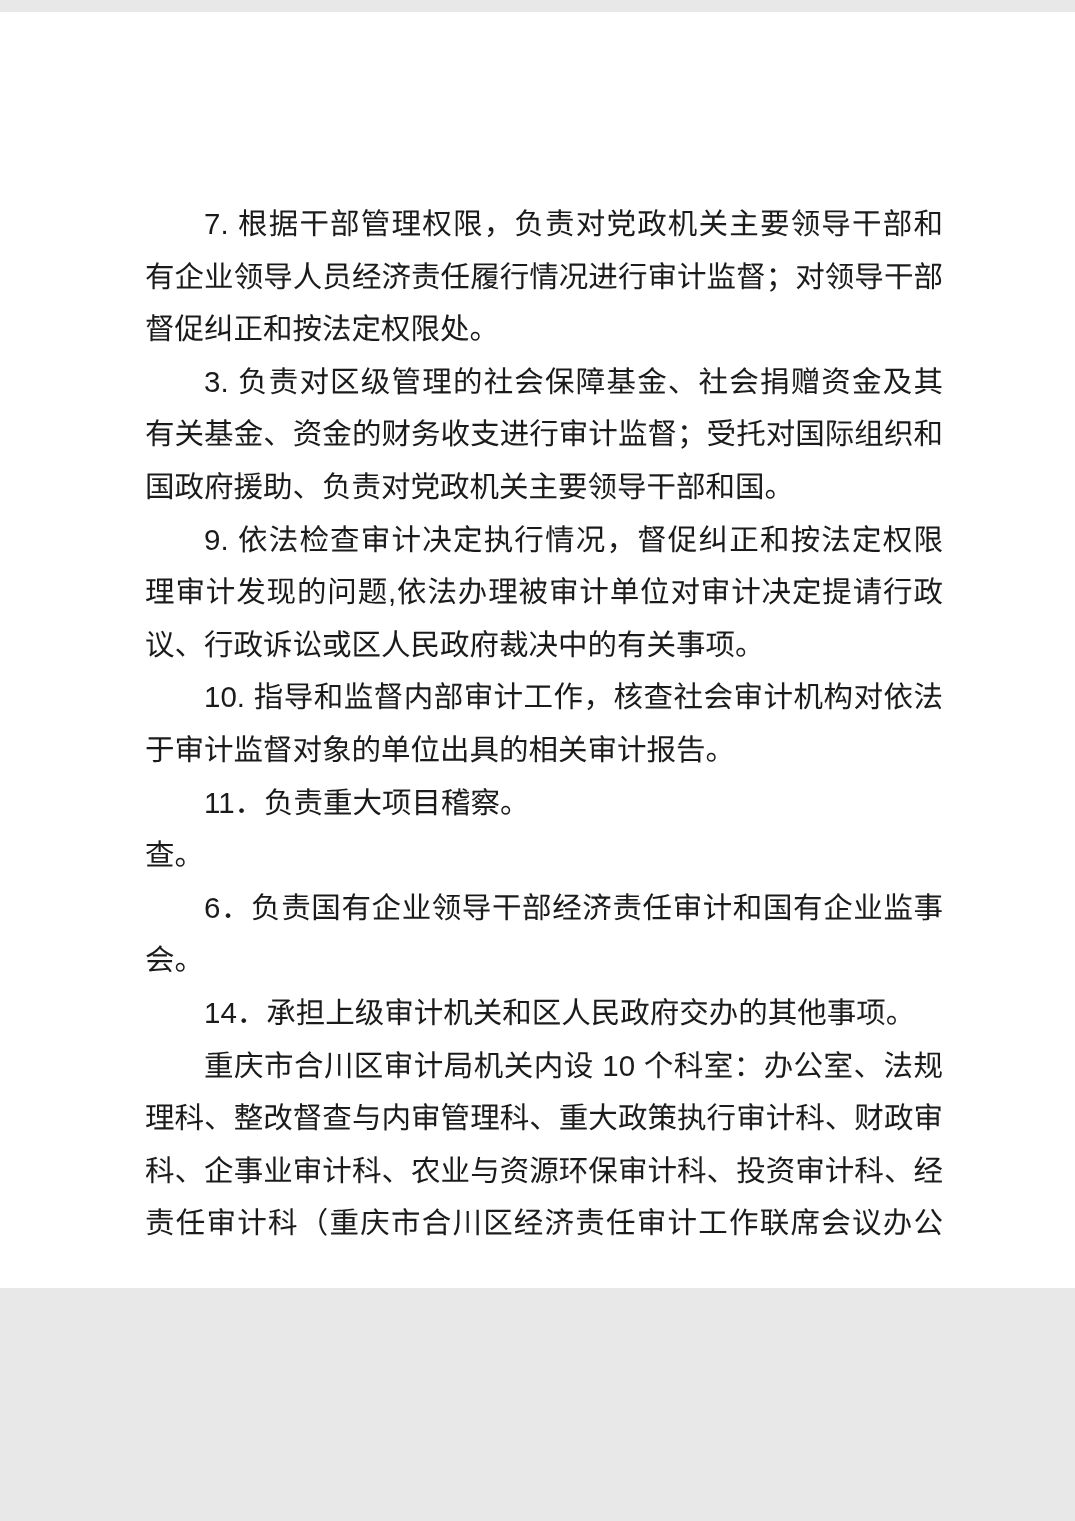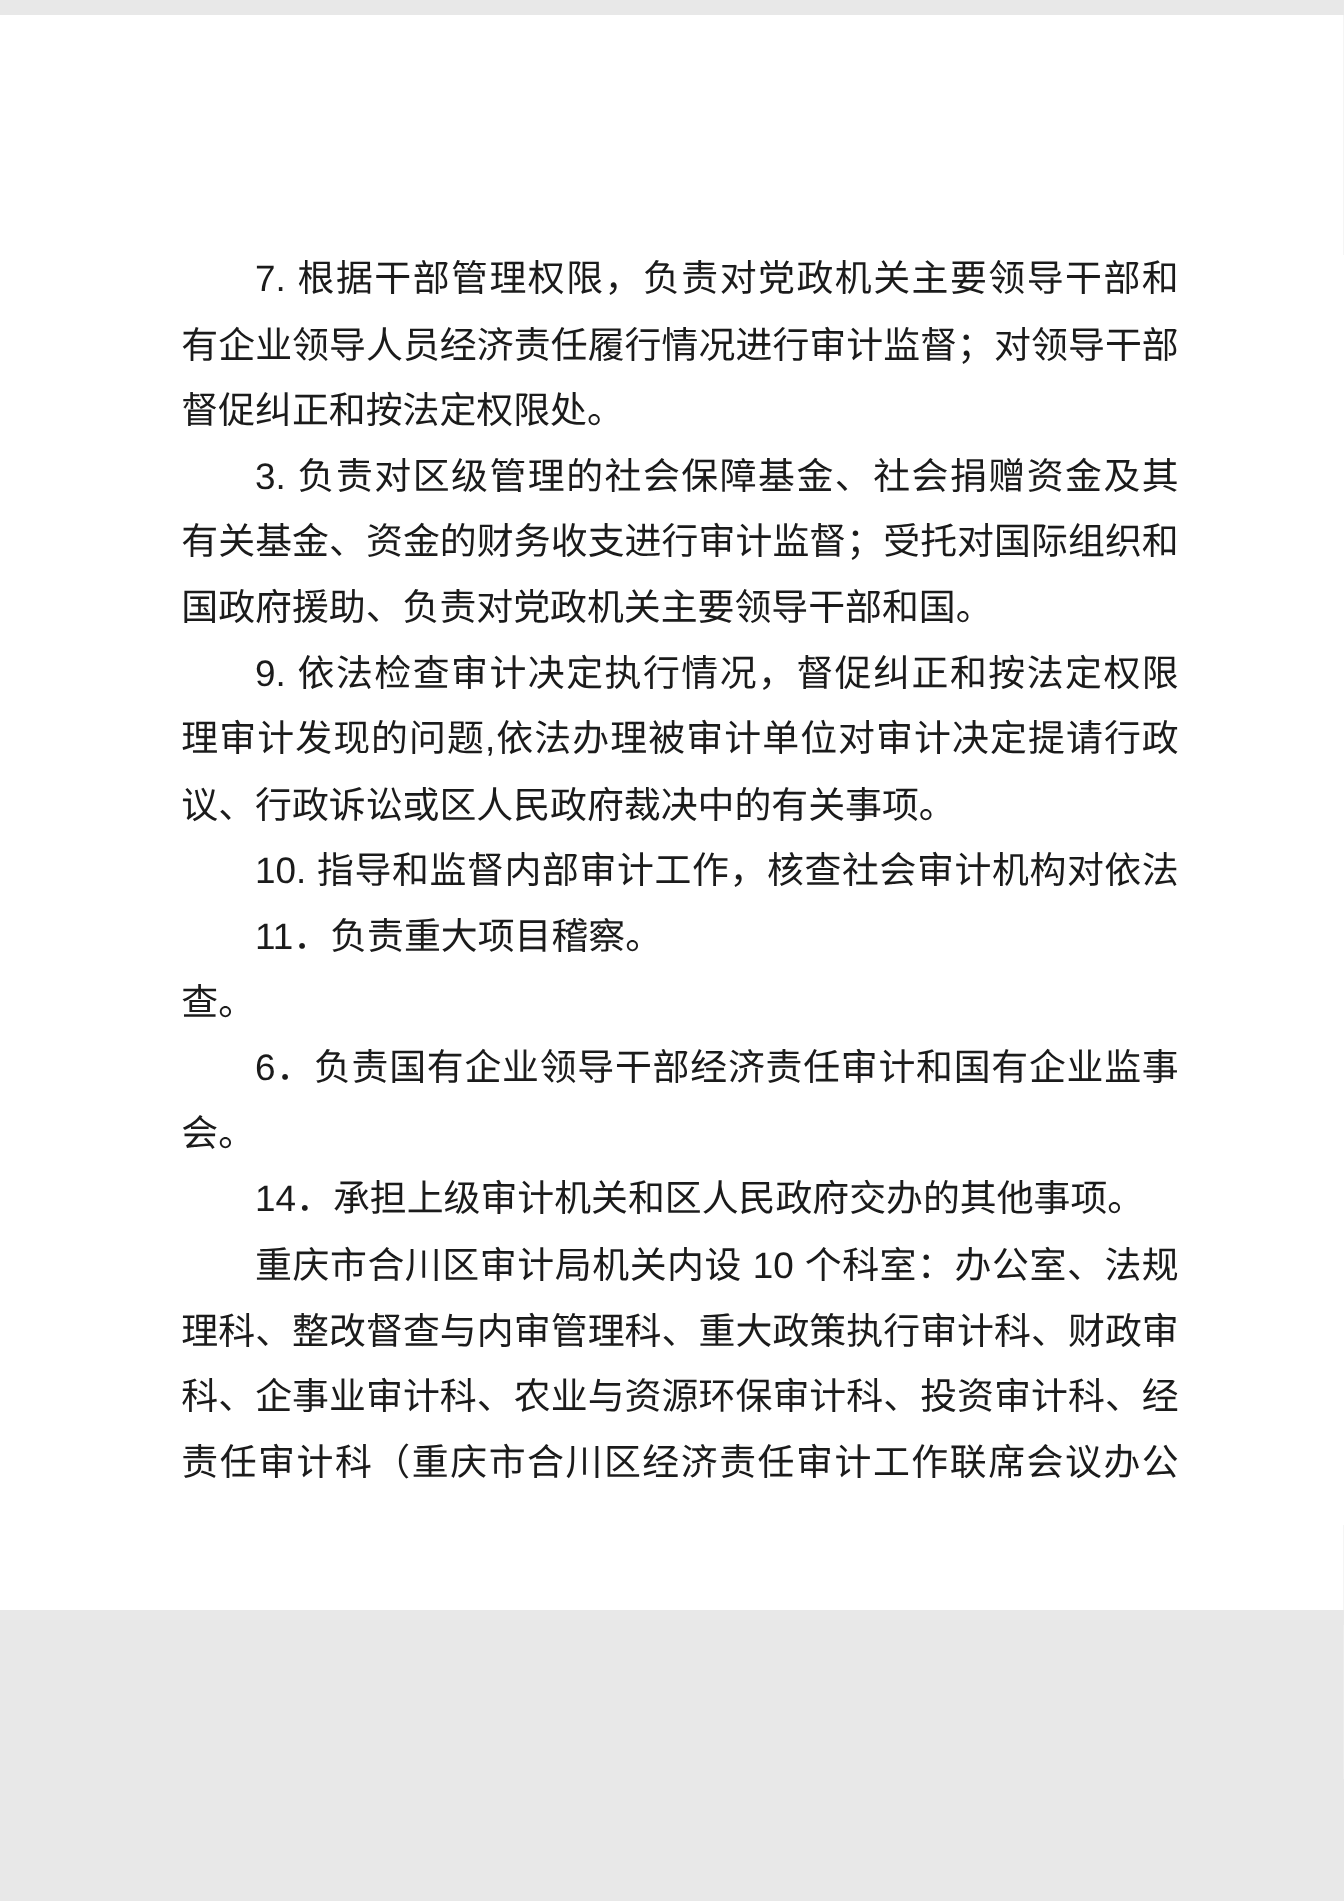--- a/index.html
+++ b/index.html
@@ -61,20 +61,21 @@
       <div class="line fill indent">7. 根据干部管理权限，负责对党政机关主要领导干部和国</div>
       <div class="line fill">有企业领导人员经济责任履行情况进行审计监督；对领导干部实</div>
       <div class="line">督促纠正和按法定权限处。</div>
       <div class="line fill indent">3. 负责对区级管理的社会保障基金、社会捐赠资金及其他</div>
       <div class="line fill">有关基金、资金的财务收支进行审计监督；受托对国际组织和外</div>
       <div class="line">国政府援助、负责对党政机关主要领导干部和国。</div>
       <div class="line fill indent">9. 依法检查审计决定执行情况，督促纠正和按法定权限处</div>
       <div class="line fill">理审计发现的问题,依法办理被审计单位对审计决定提请行政复</div>
       <div class="line">议、行政诉讼或区人民政府裁决中的有关事项。</div>
       <div class="line fill indent">10. 指导和监督内部审计工作，核查社会审计机构对依法属</div>
+      <div class="line">于审计监督对象的单位出具的相关审计报告。</div>
       <div class="line indent">11．负责重大项目稽察。</div>
       <div class="line">查。</div>
       <div class="line fill indent">6．负责国有企业领导干部经济责任审计和国有企业监事</div>
       <div class="line">会。</div>
       <div class="line indent">14．承担上级审计机关和区人民政府交办的其他事项。</div>
       <div class="line fill indent">重庆市合川区审计局机关内设 10 个科室：办公室、法规审</div>
       <div class="line fill">理科、整改督查与内审管理科、重大政策执行审计科、财政审计</div>
       <div class="line fill">科、企事业审计科、农业与资源环保审计科、投资审计科、经济</div>
       <div class="line fill">责任审计科（重庆市合川区经济责任审计工作联席会议办公室）、</div>
     </div>

